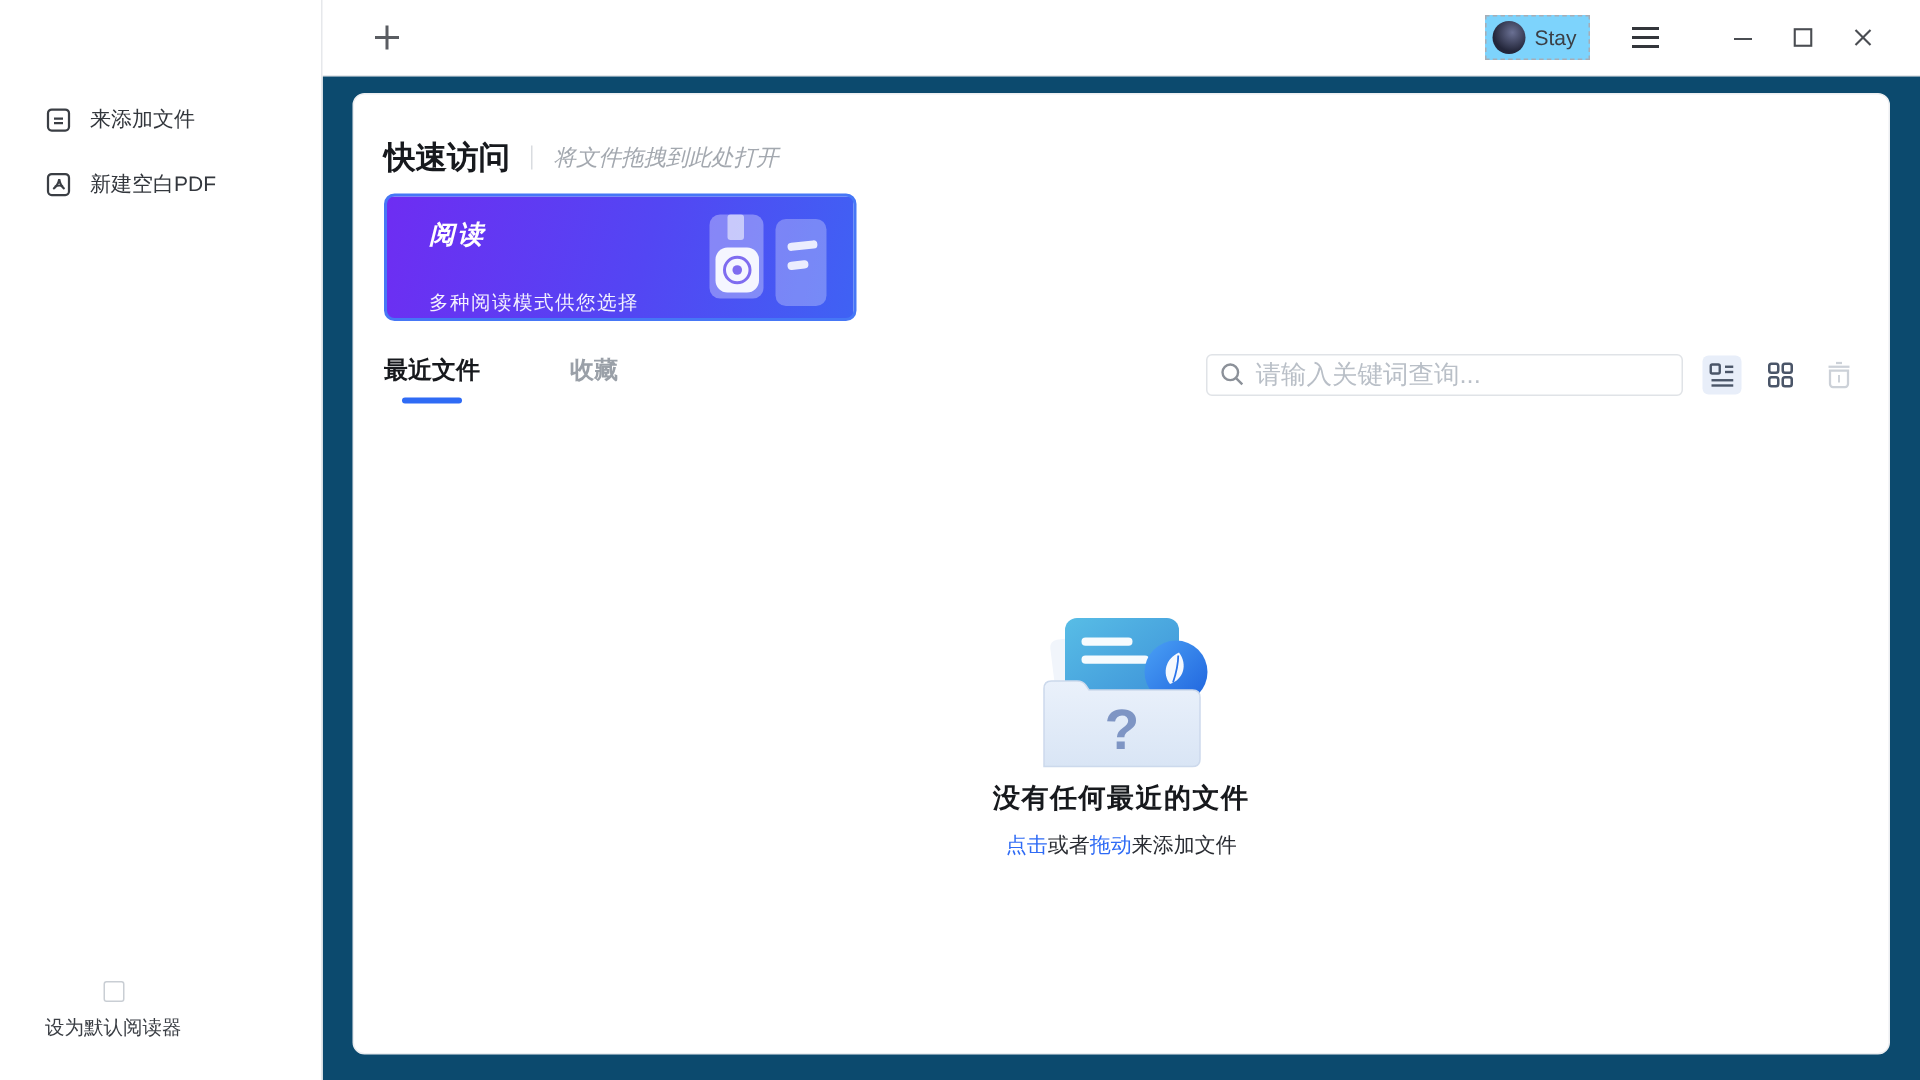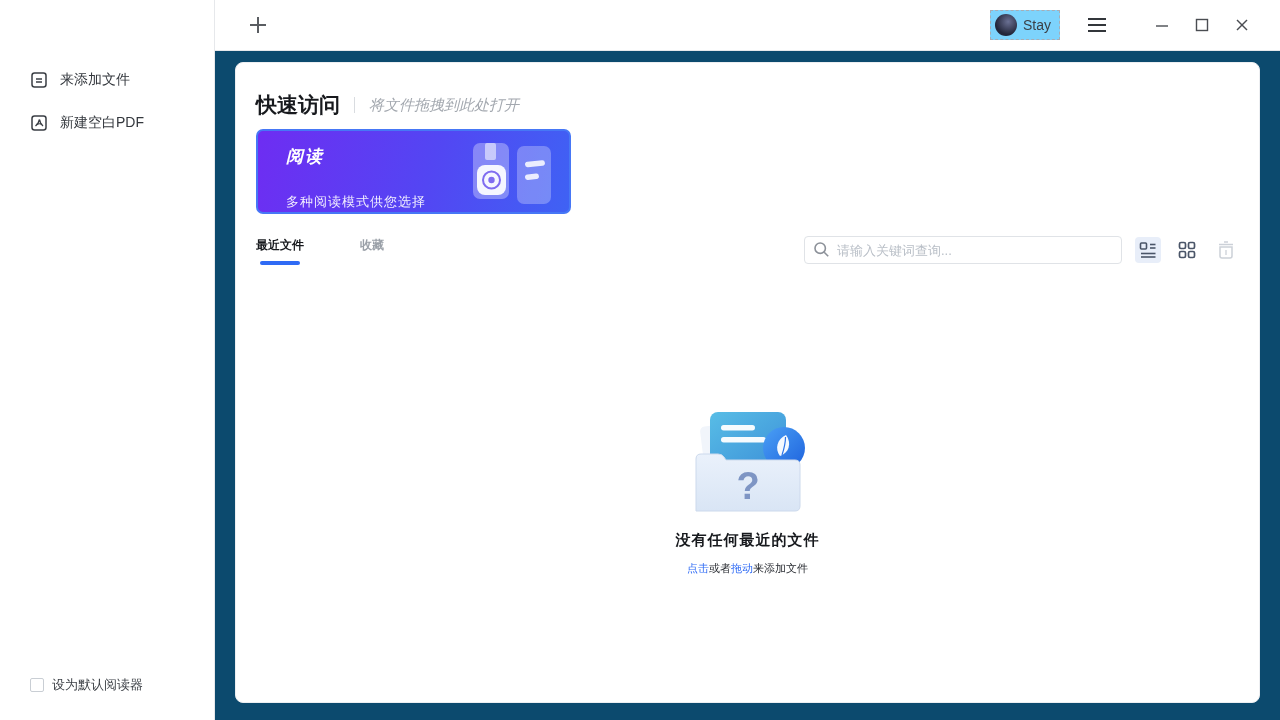--- a/index.html
+++ b/index.html
@@ -11,21 +11,21 @@
     background:#fff; border-right:1px solid #e6e8eb; z-index:5; }
   .logo-row { position:absolute; left:14px; top:11px; display:flex; align-items:center; gap:9px; }
   .logo-circle { width:27px; height:27px; border-radius:50%;
     background:radial-gradient(circle at 35% 30%, #3e8cf5, #1c64e0); position:relative; }
   .logo-circle svg { position:absolute; left:0; top:0; }
   .app-name { font-size:15px; font-weight:bold; color:#1b1d21; letter-spacing:.5px; }
   .nav { position:absolute; left:0; top:58px; width:100%; }
   .nav-item { height:43px; display:flex; align-items:center; gap:12px; padding-left:30px;
     cursor:pointer; color:#33373d; font-size:14px; }
   .nav-icon { width:18px; height:18px; display:flex; align-items:center; justify-content:center; }
-  .default-reader { position:absolute; left:30px; bottom:26px; display:flex; align-items:center; gap:8px; }
+  .default-reader { position:absolute; left:30px; bottom:26px; display:flex; align-items:center; gap:8px;flex-direction:column; }
   .checkbox { width:14px; height:14px; border:1px solid #c9ced4; border-radius:2px; background:#fff; }
   .default-reader-label { font-size:13px; color:#3b3f45; }
 
   
   .titlebar { position:absolute; left:215px; top:0; width:1065px; height:51px;
     background:#fff; border-bottom:1px solid #e6e8eb; display:flex; align-items:center; }
   .newtab-btn { margin-left:30px; width:26px; height:26px; display:flex; align-items:center;
     justify-content:center; cursor:pointer; }
   .tb-right { margin-left:auto; display:flex; align-items:center; padding-right:18px; }
   .user-btn { display:flex; align-items:center; gap:6px; border:1px dashed #a7adb6;
@@ -55,42 +55,42 @@
   .card-read { background:linear-gradient(105deg,#6e2df2 0%,#5346f3 55%,#3f62f4 100%);
     border:2px solid #4677f6; }
   .card-edit { background:linear-gradient(105deg,#1d74ec 0%,#3b94f0 60%,#55abf4 100%);
     border:2px solid #2f86f0; }
   .card-title { position:absolute; left:28px; top:14px; font-size:17px; font-weight:bold;
     font-style:italic; letter-spacing:2px; }
   .card-sub { position:absolute; left:28px; top:50px; font-size:13px; opacity:.92; letter-spacing:1px;margin-top:12px; }
   .card-art { position:absolute; right:10px; top:6px; }
 
   .tabs-row { position:absolute; left:20px; top:174px; display:flex; gap:56px; }
-  .tab { font-size:12px; cursor:pointer; }
+  .tab { font-size:16px; cursor:pointer; text-align:center; }
   .tab .tab-label { color:#9aa0a8;font-weight:bold; }
   .tab.active .tab-label { color:#17191d; font-weight:bold; }
   .tab-underline { width:40px; height:4px; border-radius:2px; background:#2f6bf5;
     margin:7px auto 0; visibility:hidden; }
   .tab.active .tab-underline { visibility:visible; }
 
   .search-row { position:absolute; right:20px; top:173px; display:flex; align-items:center; gap:13px; }
   .search-box { position:relative; width:318px; height:28px; }
   .search-box input { width:100%; height:100%; border:1px solid #e0e3e7; border-radius:4px;
-    padding:0 8px 0 32px; font-size:13px; color:#333; outline:none;
+    padding:0 8px 0 32px; font-size:17px; color:#333; outline:none;
     font-family:"Liberation Sans", sans-serif; }
   .search-box input::placeholder { color:#b9bfc7; }
   .search-icon { position:absolute; left:9px; top:5px; }
   .view-btn { width:26px; height:26px; border-radius:4px; display:flex; align-items:center;
     justify-content:center; cursor:pointer; }
   .view-btn.active { background:#e8eef9; }
   .view-btn.disabled { cursor:default; }
 
   .empty { position:absolute; left:0; top:344px; width:100%; text-align:center; }
-  .empty-title { margin-top:12px; font-size:15px; font-weight:bold; color:#17191d; letter-spacing:1px; }
-  .empty-sub { margin-top:11px; font-size:11px; color:#2a2d33; }
+  .empty-title { margin-top:0; font-size:18px; font-weight:bold; color:#17191d; letter-spacing:1px; }
+  .empty-sub { margin-top:11px; font-size:14px; color:#2a2d33; }
   .empty-sub .link { color:#2f6bf5; cursor:pointer; }
 </style>
 </head>
 <body>
 
 <div class="sidebar">
 
   <div class="nav">
     <div class="nav-item">
       <span class="nav-icon">

